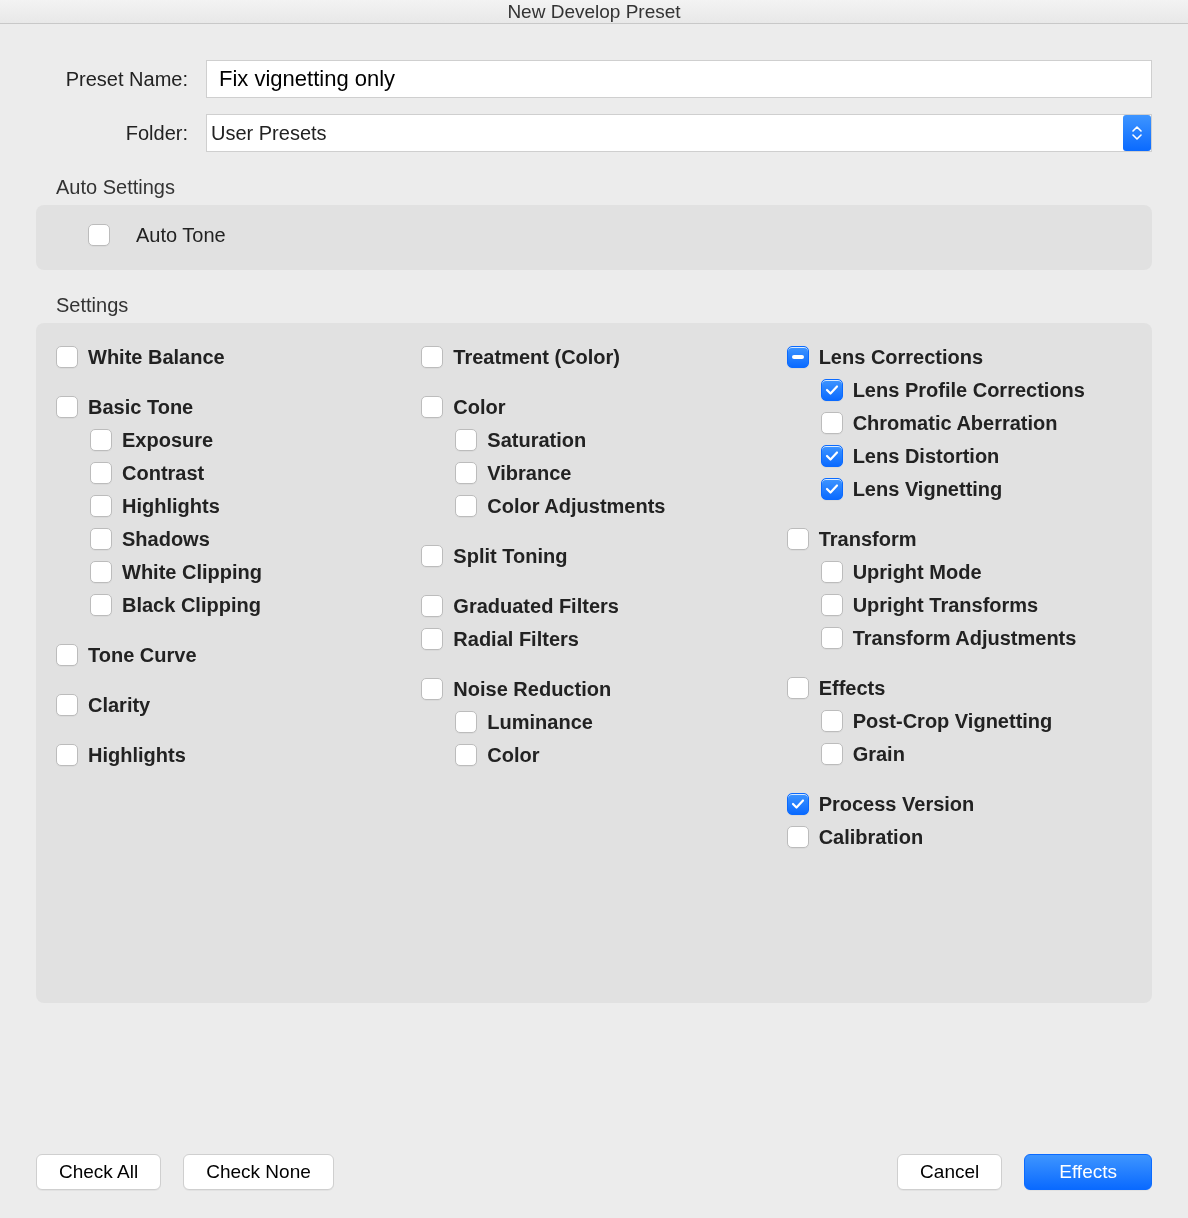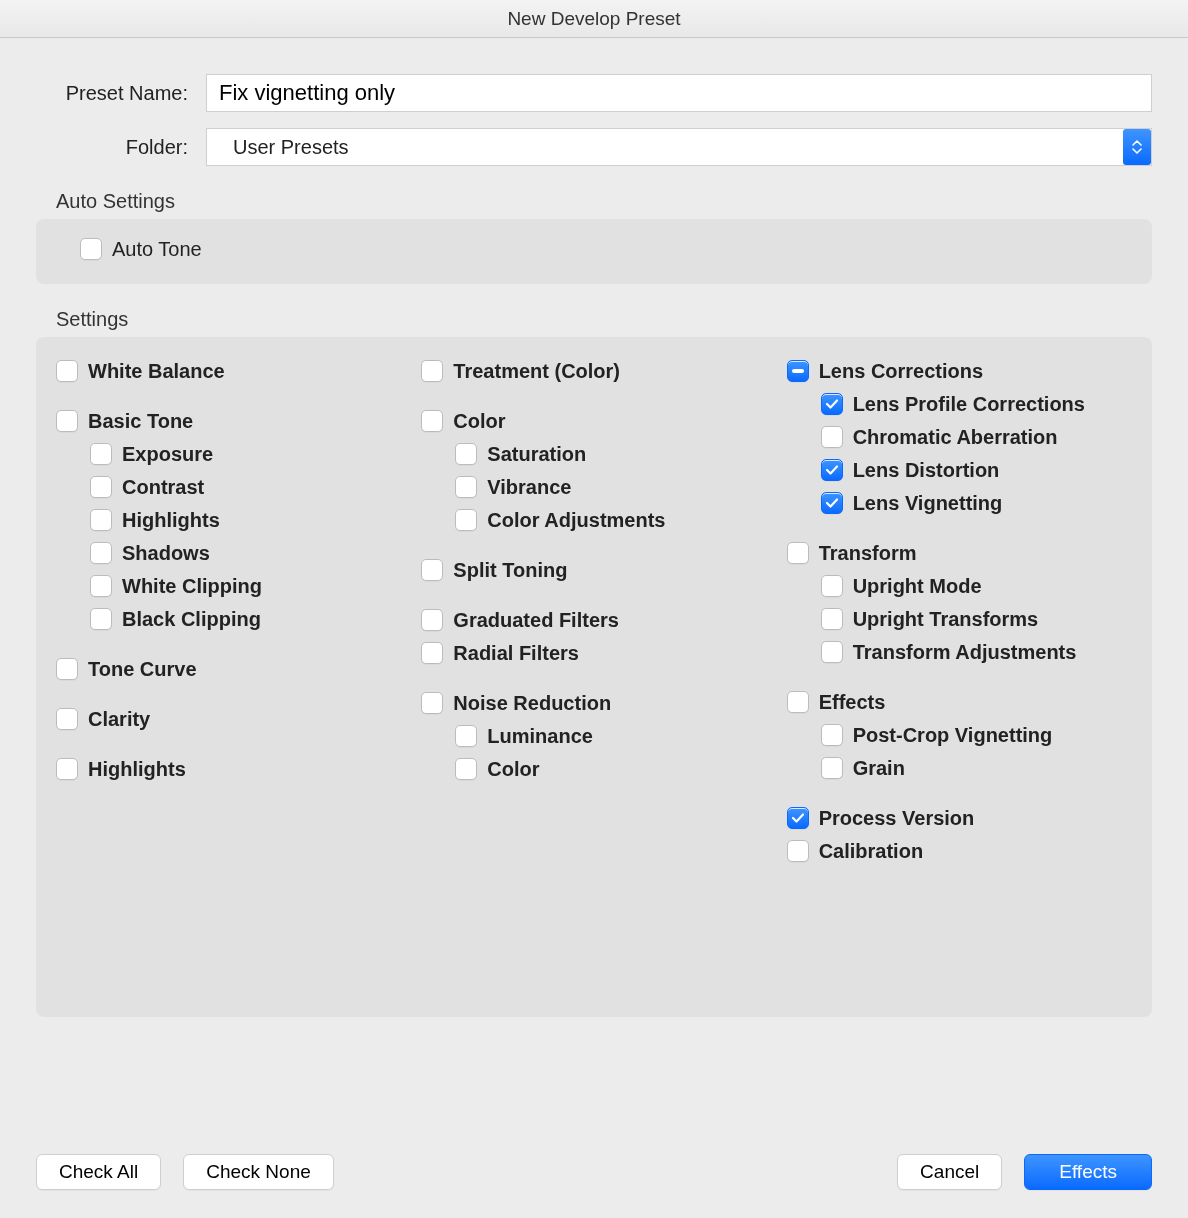--- a/index.html
+++ b/index.html
@@ -10,21 +10,21 @@
 body {
   font-family: -apple-system, BlinkMacSystemFont, "Helvetica Neue", sans-serif;
   font-size: 19px;
   background: #ececec;
   width: 1188px;
   height: 1218px;
   overflow: hidden;
   color: #222;
 }
 .titlebar {
-  height: 38px;
+  height: 24px;
   border-bottom: 1px solid #c8c8c8;
   display: flex;
   align-items: center;
   justify-content: center;
   background: linear-gradient(#f3f3f3, #e8e8e8);
 }
 .titlebar-text {
   font-size: 19px;
   font-weight: 400;
   color: #333;
@@ -53,21 +53,21 @@
   font-family: inherit;
 }
 .select-wrap {
   flex: 1;
   position: relative;
   height: 38px;
   border: 1px solid #cfcfcf;
   background: #fff;
   display: flex;
   align-items: center;
-  padding-left: 26px;
+  padding-left: 4px;
   font-size: 20px;
 }
 .select-arrows {
   position: absolute;
   right: 0;
   top: 0;
   width: 28px;
   height: 100%;
   background: linear-gradient(#3e95ff, #0a6aff);
   border-radius: 3px;
@@ -88,21 +88,22 @@
   border-radius: 8px;
   padding: 20px 20px;
   margin-bottom: 4px;
 }
 .panel-auto {
   padding: 16px 20px;
 }
 .auto-row {
   display: flex;
   align-items: center;
-  margin-left: 24px;
+  margin-left: 32px;
+  gap: 16px;
 }
 .settings-cols {
   display: flex;
   gap: 20px;
   min-height: 640px;
 }
 .col {
   flex: 1;
 }
 .group {

